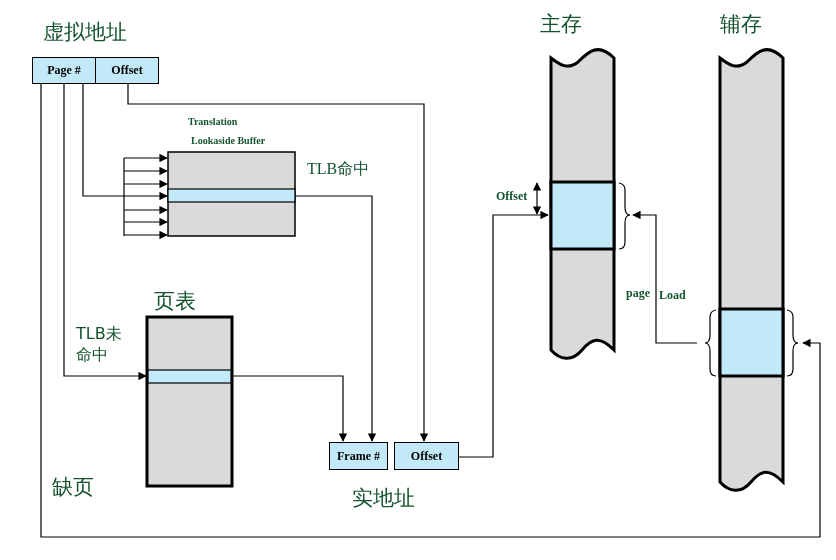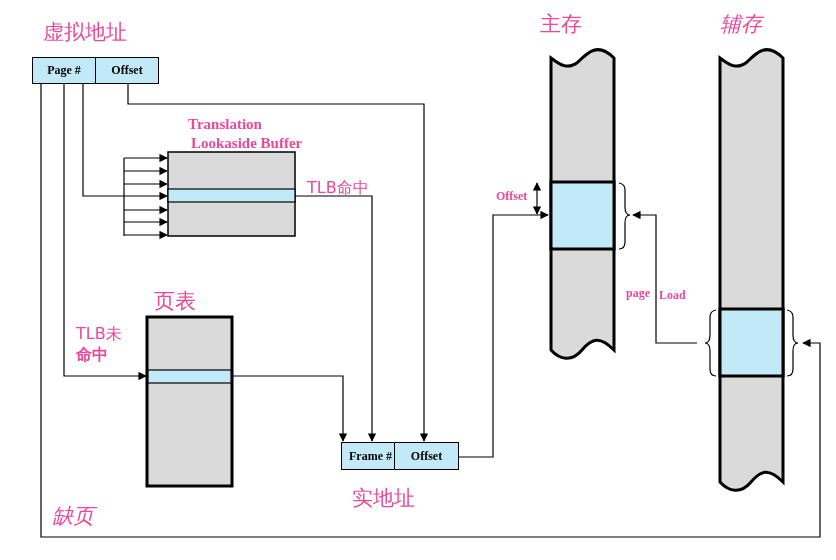--- a/index.html
+++ b/index.html
@@ -1,21 +1,21 @@
 <!DOCTYPE html>
 <html><head>
 <meta charset="utf-8">
 <style>
   html, body { margin: 0; padding: 0; background: #ffffff; }
   #stage { position: relative; width: 836px; height: 560px; overflow: hidden; background: #ffffff; }
   svg { position: absolute; left: 0; top: 0; }
-  .lbl { position: absolute; white-space: nowrap; color: #ec4899; }
+  .lbl { position: absolute; white-space: nowrap; color: #14532d; }
   .cn { font-family: "DejaVu Sans", sans-serif; font-size: 21px; }
   .cn-sm { font-family: "DejaVu Sans", sans-serif; font-size: 16px; }
-  .serif-b { font-family: "Liberation Serif", serif; font-weight: bold; font-size: 15px; }
+  .serif-b { font-family: "Liberation Serif", serif; font-weight: bold; font-size: 10px; }
   .serif-b-sm { font-family: "Liberation Serif", serif; font-weight: bold; font-size: 12px; }
   .cell { position: absolute; background: #c1e9f7; border: 1px solid #000; box-sizing: border-box;
           font-family: "Liberation Serif", serif; font-weight: bold; font-size: 12px;
           display: flex; align-items: center; justify-content: center; }
   .ln { stroke: #000; stroke-width: 1.2; fill: none; }
   .box { stroke: #000; stroke-width: 1.5; fill: #dadada; }
   .boxb { stroke: #000; stroke-width: 3; fill: #dadada; }
   .hl { stroke: #000; stroke-width: 1.2; fill: #c1e9f7; }
   .hlb { stroke: #000; stroke-width: 3; fill: #c1e9f7; }
 </style>
@@ -75,30 +75,30 @@
     <path class="ln" stroke-width="1" d="M716,310 Q710,311 710,317 L710,335 Q710,343 705,343 Q710,343 710,351 L710,369 Q710,376 716,376"></path>
     <path class="ln" stroke-width="1" d="M787,310 Q793,311 793,317 L793,335 Q793,343 798,343 Q793,343 793,351 L793,369 Q793,376 787,376"></path>
   </svg>
 
   <div class="lbl cn" style="left:43px; top:18px;">虚拟地址</div>
   <div class="cell" style="left:32px; top:57px; width:64px; height:27px;">Page #</div>
   <div class="cell" style="left:95px; top:57px; width:64px; height:27px;">Offset</div>
 
   <div class="lbl serif-b" style="left:188px; top:116px;">Translation</div>
   <div class="lbl serif-b" style="left:167px; top:135px;margin-left:24px;">Lookaside Buffer</div>
-  <div class="lbl cn-sm" style="left:307px; top:178px;">TLB命中</div>
+  <div class="lbl cn-sm" style="left:307px; top:159px;font-family:Liberation Serif, serif;">TLB命中</div>
   <div class="lbl cn-sm" style="left:76px; top:324px;">TLB未</div>
-  <div class="lbl cn-sm" style="left:76px; top:345px;font-weight:bold;">命中</div>
+  <div class="lbl cn-sm" style="left:76px; top:345px;">命中</div>
 
   <div class="lbl cn" style="left:154px; top:287px;">页表</div>
 
-  <div class="cell" style="left:329px; top:442px; width:59px; height:28px;margin-left:12px;">Frame #</div>
+  <div class="cell" style="left:329px; top:442px; width:59px; height:28px;">Frame #</div>
   <div class="cell" style="left:394px; top:442px; width:65px; height:28px;">Offset</div>
   <div class="lbl cn" style="left:352px; top:484px;text-align:right;">实地址</div>
 
   <div class="lbl cn" style="left:540px; top:10px;">主存</div>
-  <div class="lbl cn" style="left:720px; top:10px;font-style:italic;">辅存</div>
+  <div class="lbl cn" style="left:720px; top:10px;">辅存</div>
   <div class="lbl serif-b-sm" style="left:496px; top:189px;">Offset</div>
   <div class="lbl serif-b-sm" style="left:659px; top:268px;margin-top:20px;">Load</div>
   <div class="lbl serif-b-sm" style="left:626px; top:286px;">page</div>
 
-  <div class="lbl cn" style="left:52px; top:502px;font-style:italic;">缺页</div>
+  <div class="lbl cn" style="left:52px; top:473px;">缺页</div>
 </div>
 
 </body></html>

